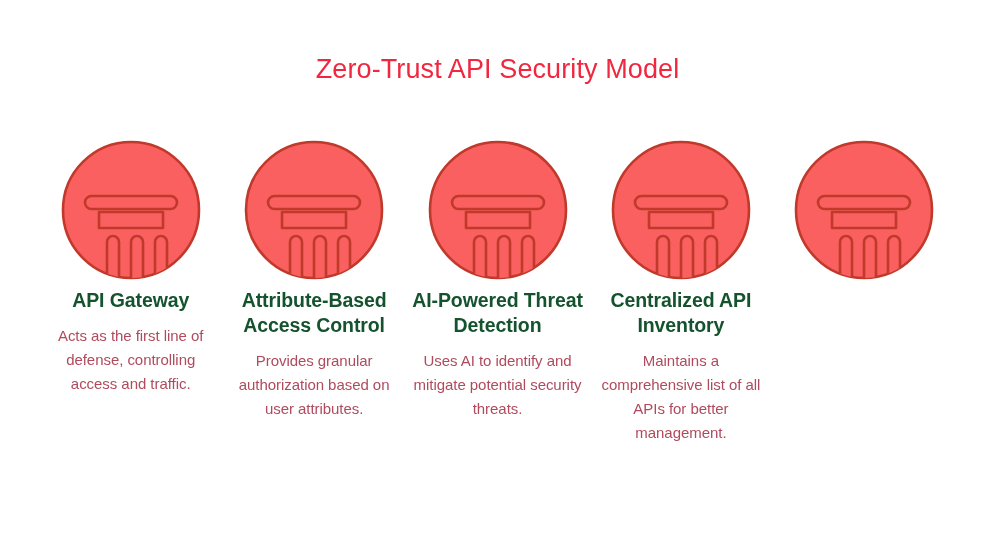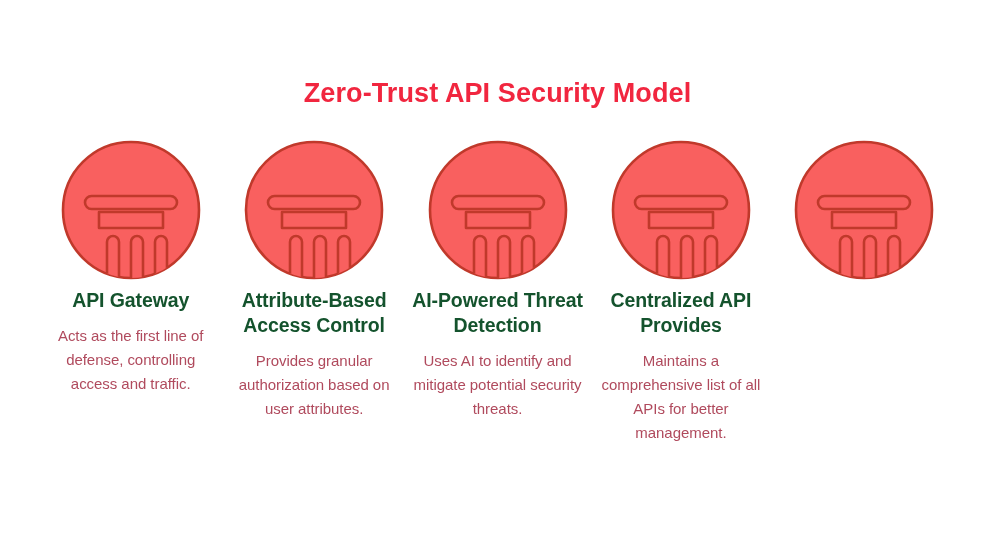--- a/index.html
+++ b/index.html
@@ -23,25 +23,24 @@
     box-sizing: border-box;
   }
 
   .page-title {
     position: absolute;
     top: 52px;
     left: 0;
     width: 995px;
     text-align: center;
     font-size: 27px;
-    font-weight: bold;
+    font-weight: normal;
     color: #f1263f;
     letter-spacing: 0.1px;
     line-height: 34px;
-    margin-top: 24px;
   }
 
   .cards {
     position: absolute;
     top: 140px;
     left: 39px;
     width: 917px;
     display: flex;
     flex-direction: row;
     align-items: flex-start;
@@ -178,21 +177,21 @@
             <path d="M22 102 v38 h12 v-38 a6 6 0 0 0 -12 0 z" transform="translate(24,0)"></path>
             <path d="M22 102 v38 h12 v-38 a6 6 0 0 0 -12 0 z" transform="translate(48,0)"></path>
             <path d="M22 102 v38 h12 v-38 a6 6 0 0 0 -12 0 z" transform="translate(72,0)"></path>
           </g>
           <g fill="#f9605f" stroke="#c0392b" stroke-width="2.6" stroke-linejoin="round">
             <path d="M38 72 h64 v16 h-64 z"></path>
             <rect x="24" y="56" width="92" height="13" rx="6.5"></rect>
           </g>
         </g>
       </svg>
-      <div class="card-heading">Centralized API Provides</div>
+      <div class="card-heading">Centralized API Inventory</div>
       <div class="card-body">Maintains a comprehensive list of all APIs for better management.</div>
     </div>
 
     <div class="card">
       <svg class="card-icon" viewBox="0 0 140 140">
         <defs>
           <clipPath id="clip5">
               <circle cx="70" cy="70" r="68"></circle>
             </clipPath>
         </defs>

